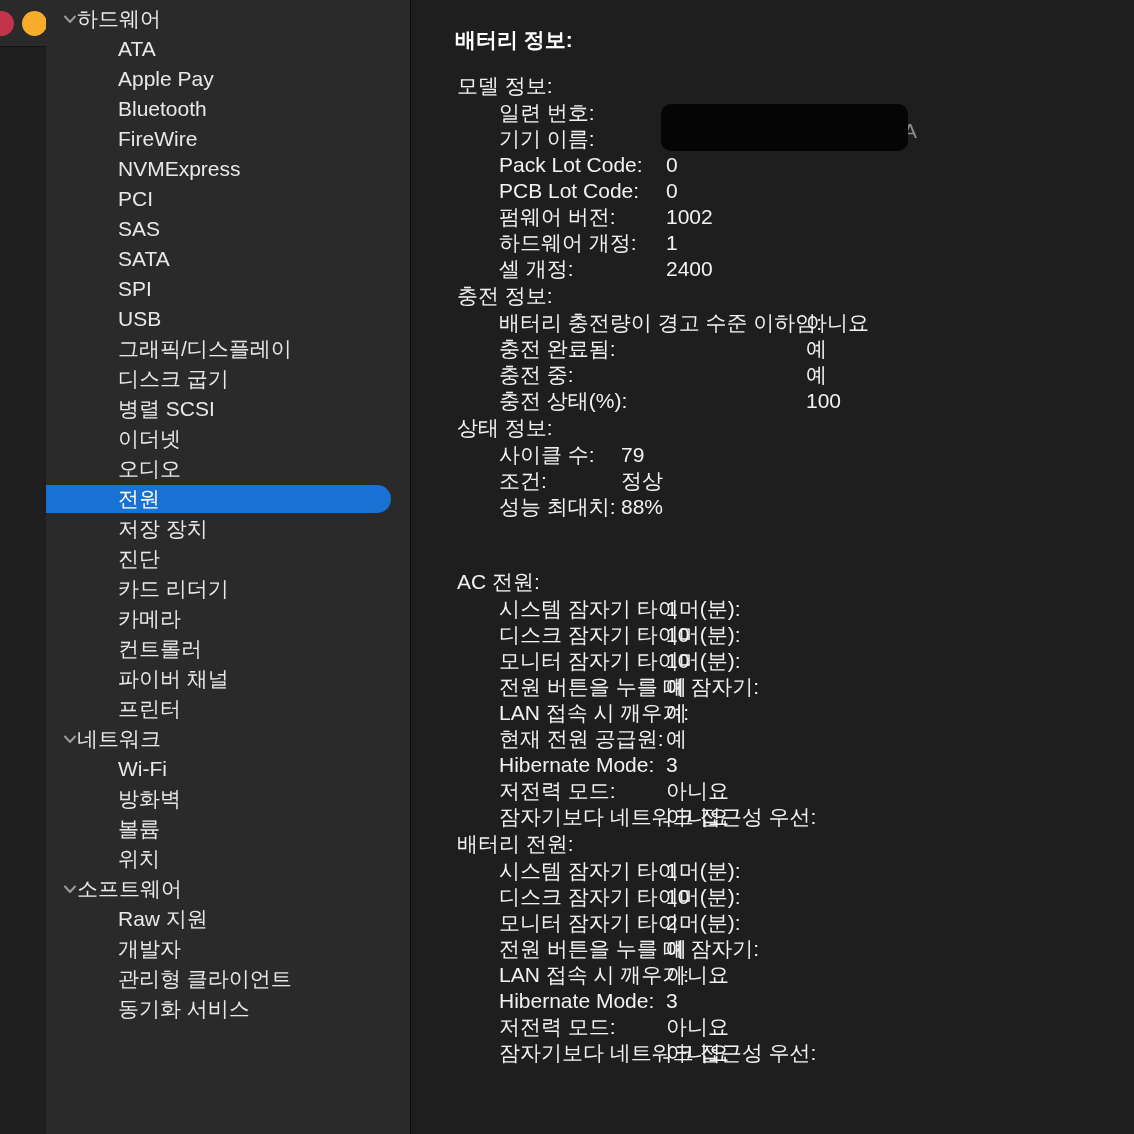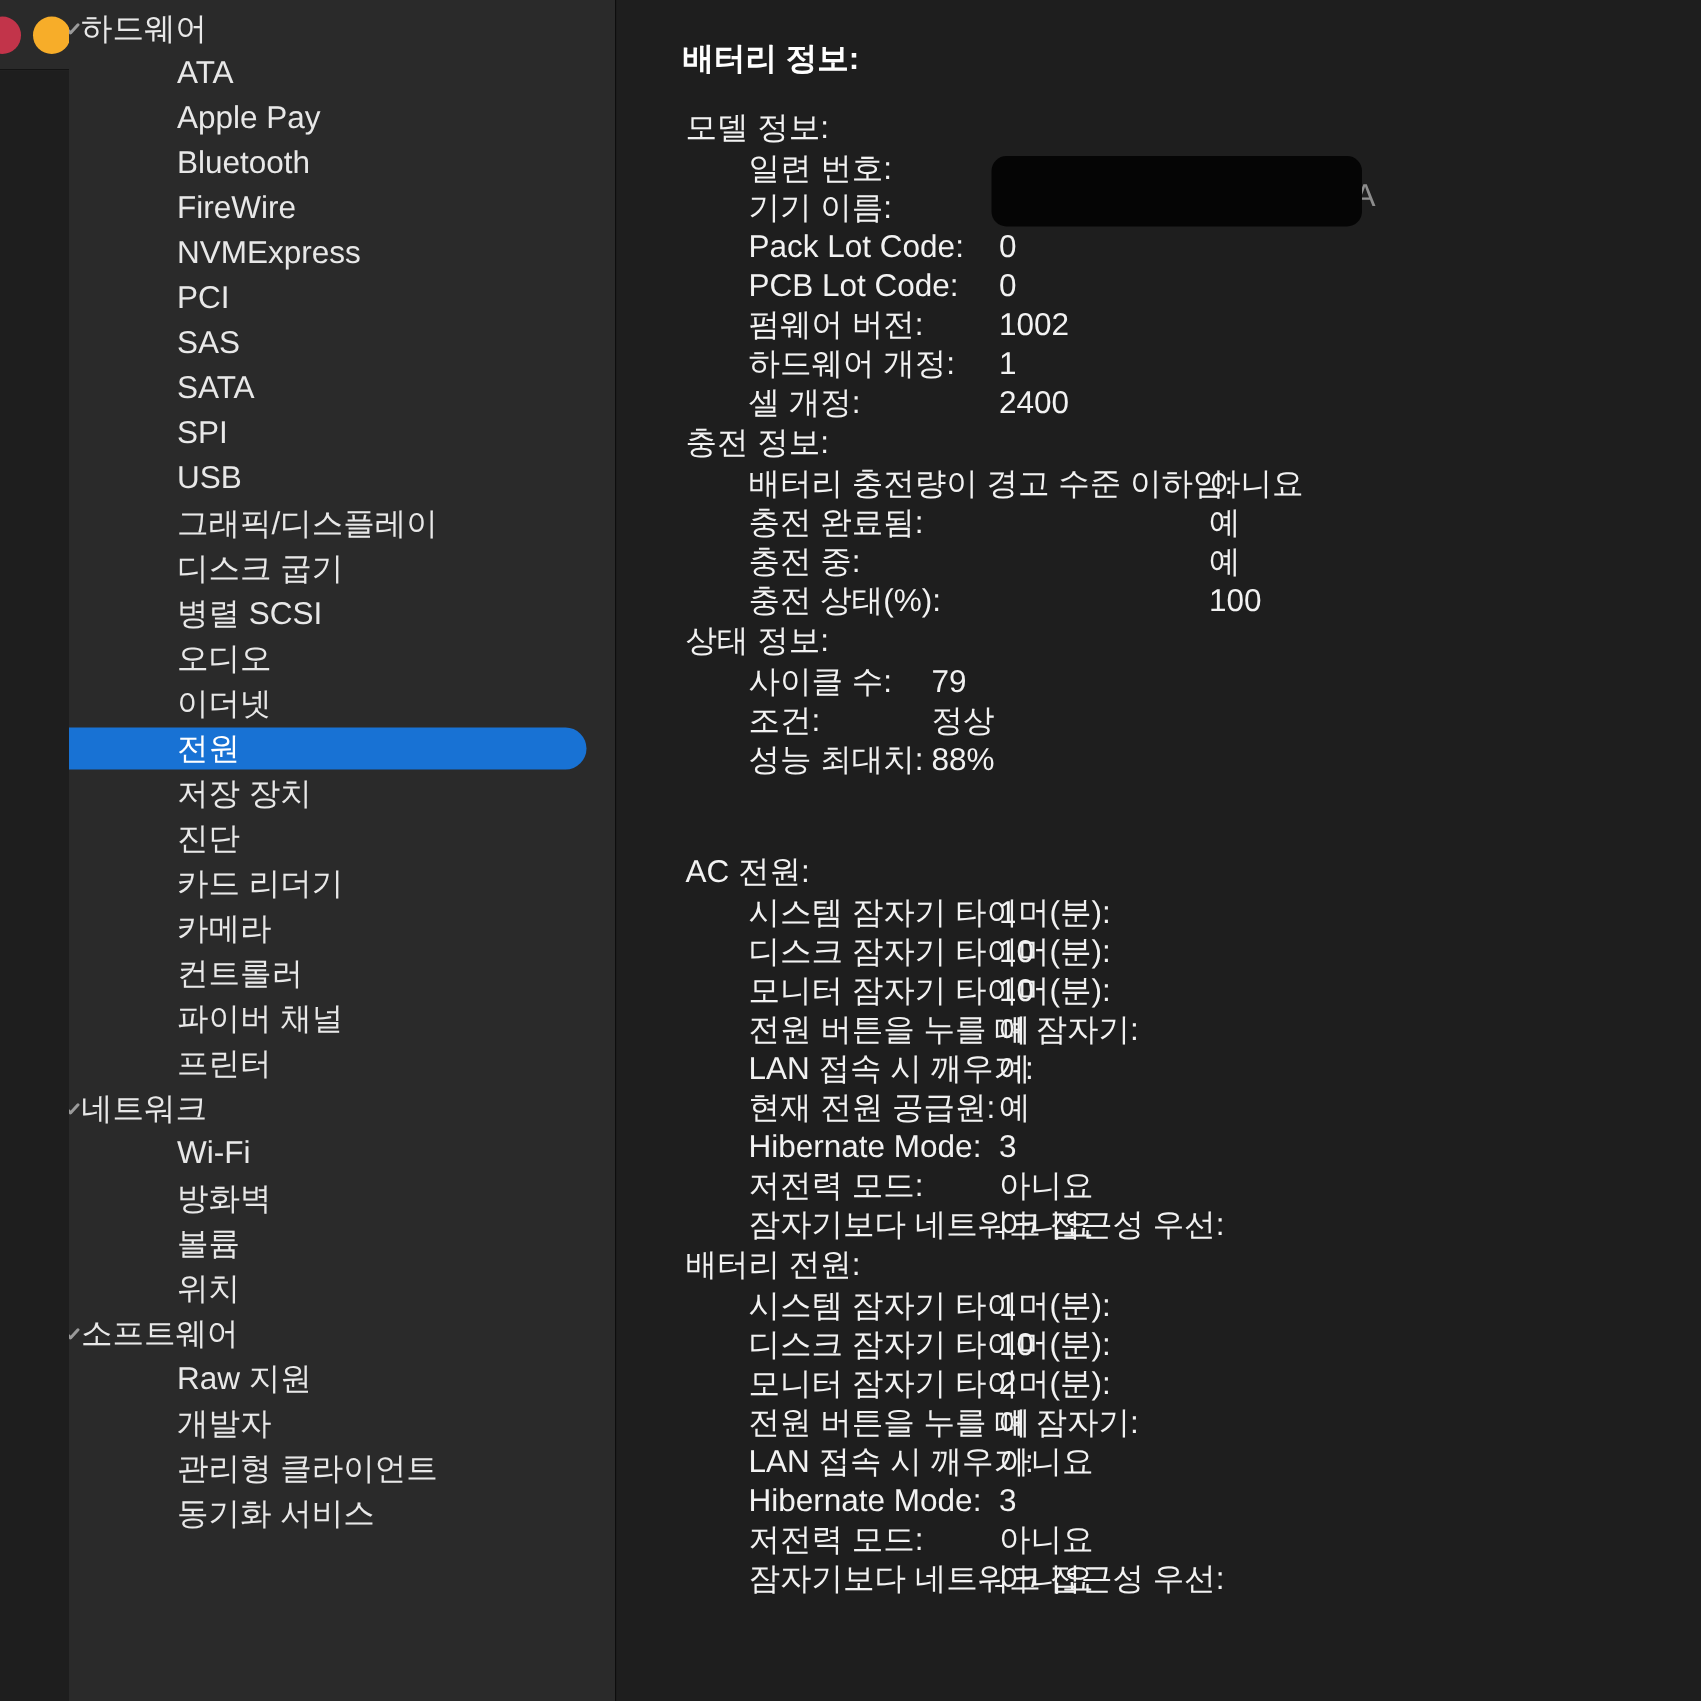--- a/index.html
+++ b/index.html
@@ -97,20 +97,21 @@
     height: 30px;
     display: flex;
     align-items: center;
     position: relative;
     color: #e8e8e8;
     font-size: 21px;
     white-space: nowrap;
   }
   .side-row.group {
     padding-left: 8px;
+    margin-left: 23px;
   }
   .side-row.child {
     padding-left: 72px;
   }
   .side-row.selected .side-label {
     color: #ffffff;
   }
   .side-hl {
     position: absolute;
     left: -14px;
@@ -268,24 +269,24 @@
         <div class="side-row child">
           <span class="side-label">그래픽/디스플레이</span>
         </div>
         <div class="side-row child">
           <span class="side-label">디스크 굽기</span>
         </div>
         <div class="side-row child">
           <span class="side-label">병렬 SCSI</span>
         </div>
         <div class="side-row child">
+          <span class="side-label">이더넷</span>
+        </div>
+        <div class="side-row child">
           <span class="side-label">오디오</span>
-        </div>
-        <div class="side-row child">
-          <span class="side-label">이더넷</span>
         </div>
         <div class="side-row child selected">
           <span class="side-hl"></span>
           <span class="side-label">전원</span>
         </div>
         <div class="side-row child">
           <span class="side-label">저장 장치</span>
         </div>
         <div class="side-row child">
           <span class="side-label">진단</span>

